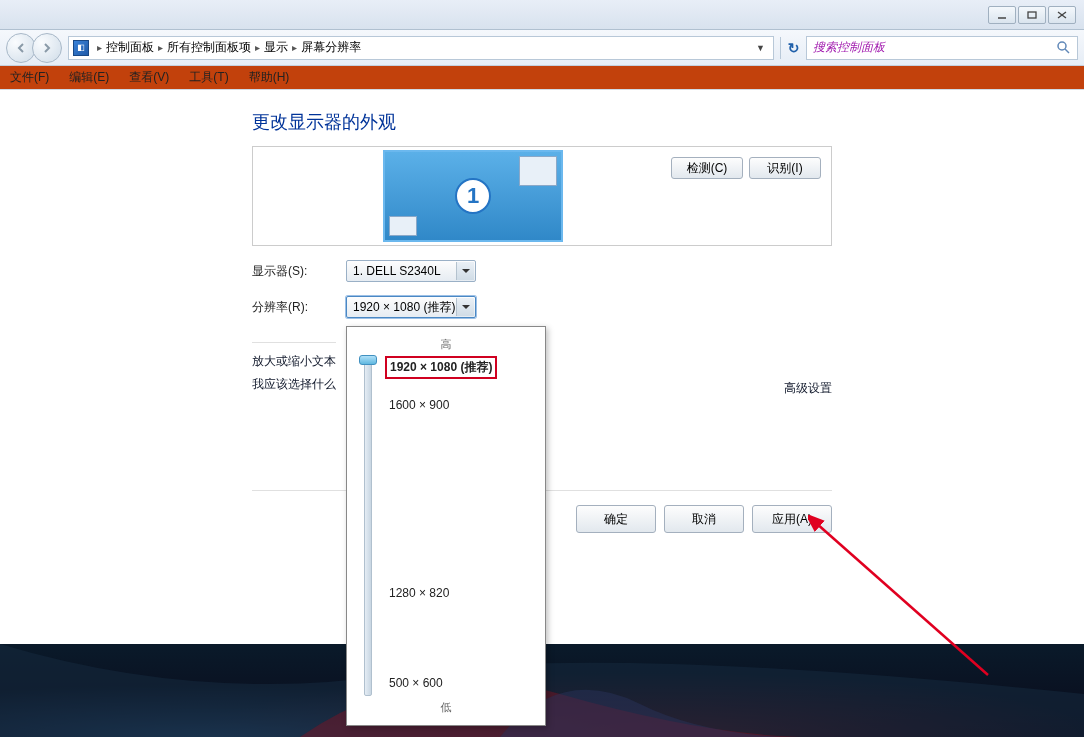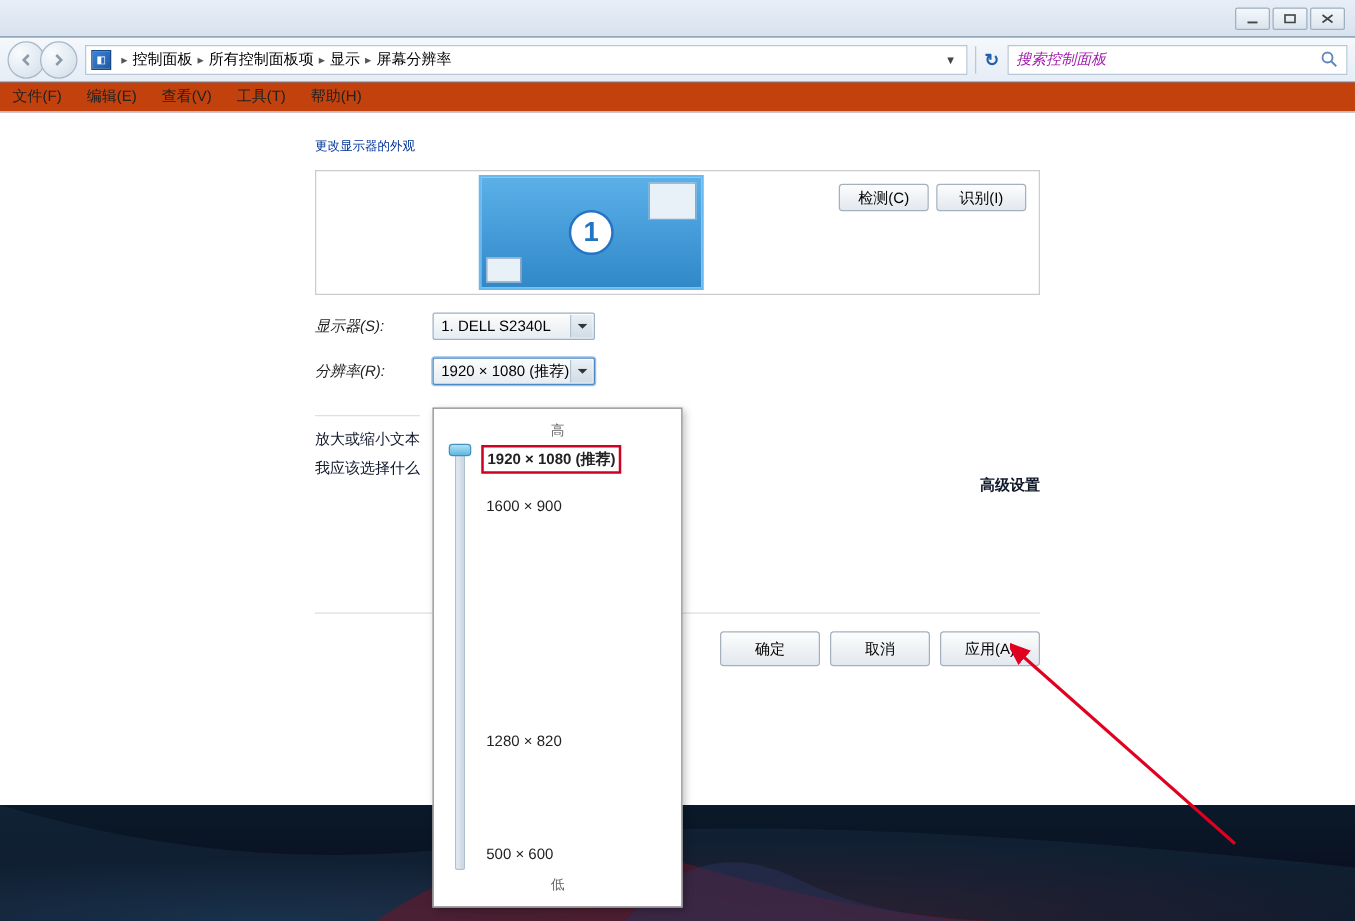--- a/index.html
+++ b/index.html
@@ -122,21 +122,21 @@
     }
     
     .content {
       background: #fff;
       height: 554px;
       padding: 20px 0 0 0;
       position: relative;
     }
     .page-title {
       color: #003399;
-      font-size: 10px;
+      font-size: 18px;
       margin-left: 252px;
       margin-bottom: 12px;
     }
     .monitor-box {
       margin-left: 252px;
       width: 580px;
       height: 100px;
       border: 1px solid #ccc;
       display: flex;
       align-items: center;
@@ -196,21 +196,20 @@
     }
     .form-row {
       margin-left: 252px;
       display: flex;
       align-items: center;
       margin-top: 14px;
     }
     .form-label {
       width: 94px;
       color: #222;
-      font-style: italic;
     }
     .dropdown {
       width: 130px;
       height: 22px;
       background: linear-gradient(to bottom, #fdfdfd, #e6ecf2);
       border: 1px solid #9ab0c6;
       border-radius: 2px;
       display: flex;
       align-items: center;
       padding: 0 6px;
@@ -464,21 +463,21 @@
   </div>
 
 
   <div style="display:flex;">
     <div class="links-block">
       <span class="text-link">放大或缩小文本</span>
       <span class="text-link">我应该选择什么</span>
     </div>
   </div>
 
-  <div style="position:absolute;right:252px;top:290px;font-weight:bold;">
+  <div style="position:absolute;right:252px;top:290px;">
     <span class="text-link" style="display:inline;">高级设置</span>
   </div>
 
   <div class="bottom-buttons">
     <button class="win-button-wide">确定</button>
     <button class="win-button-wide">取消</button>
     <button class="win-button-wide">应用(A)</button>
   </div>
 
   <div class="res-dropdown-panel">

